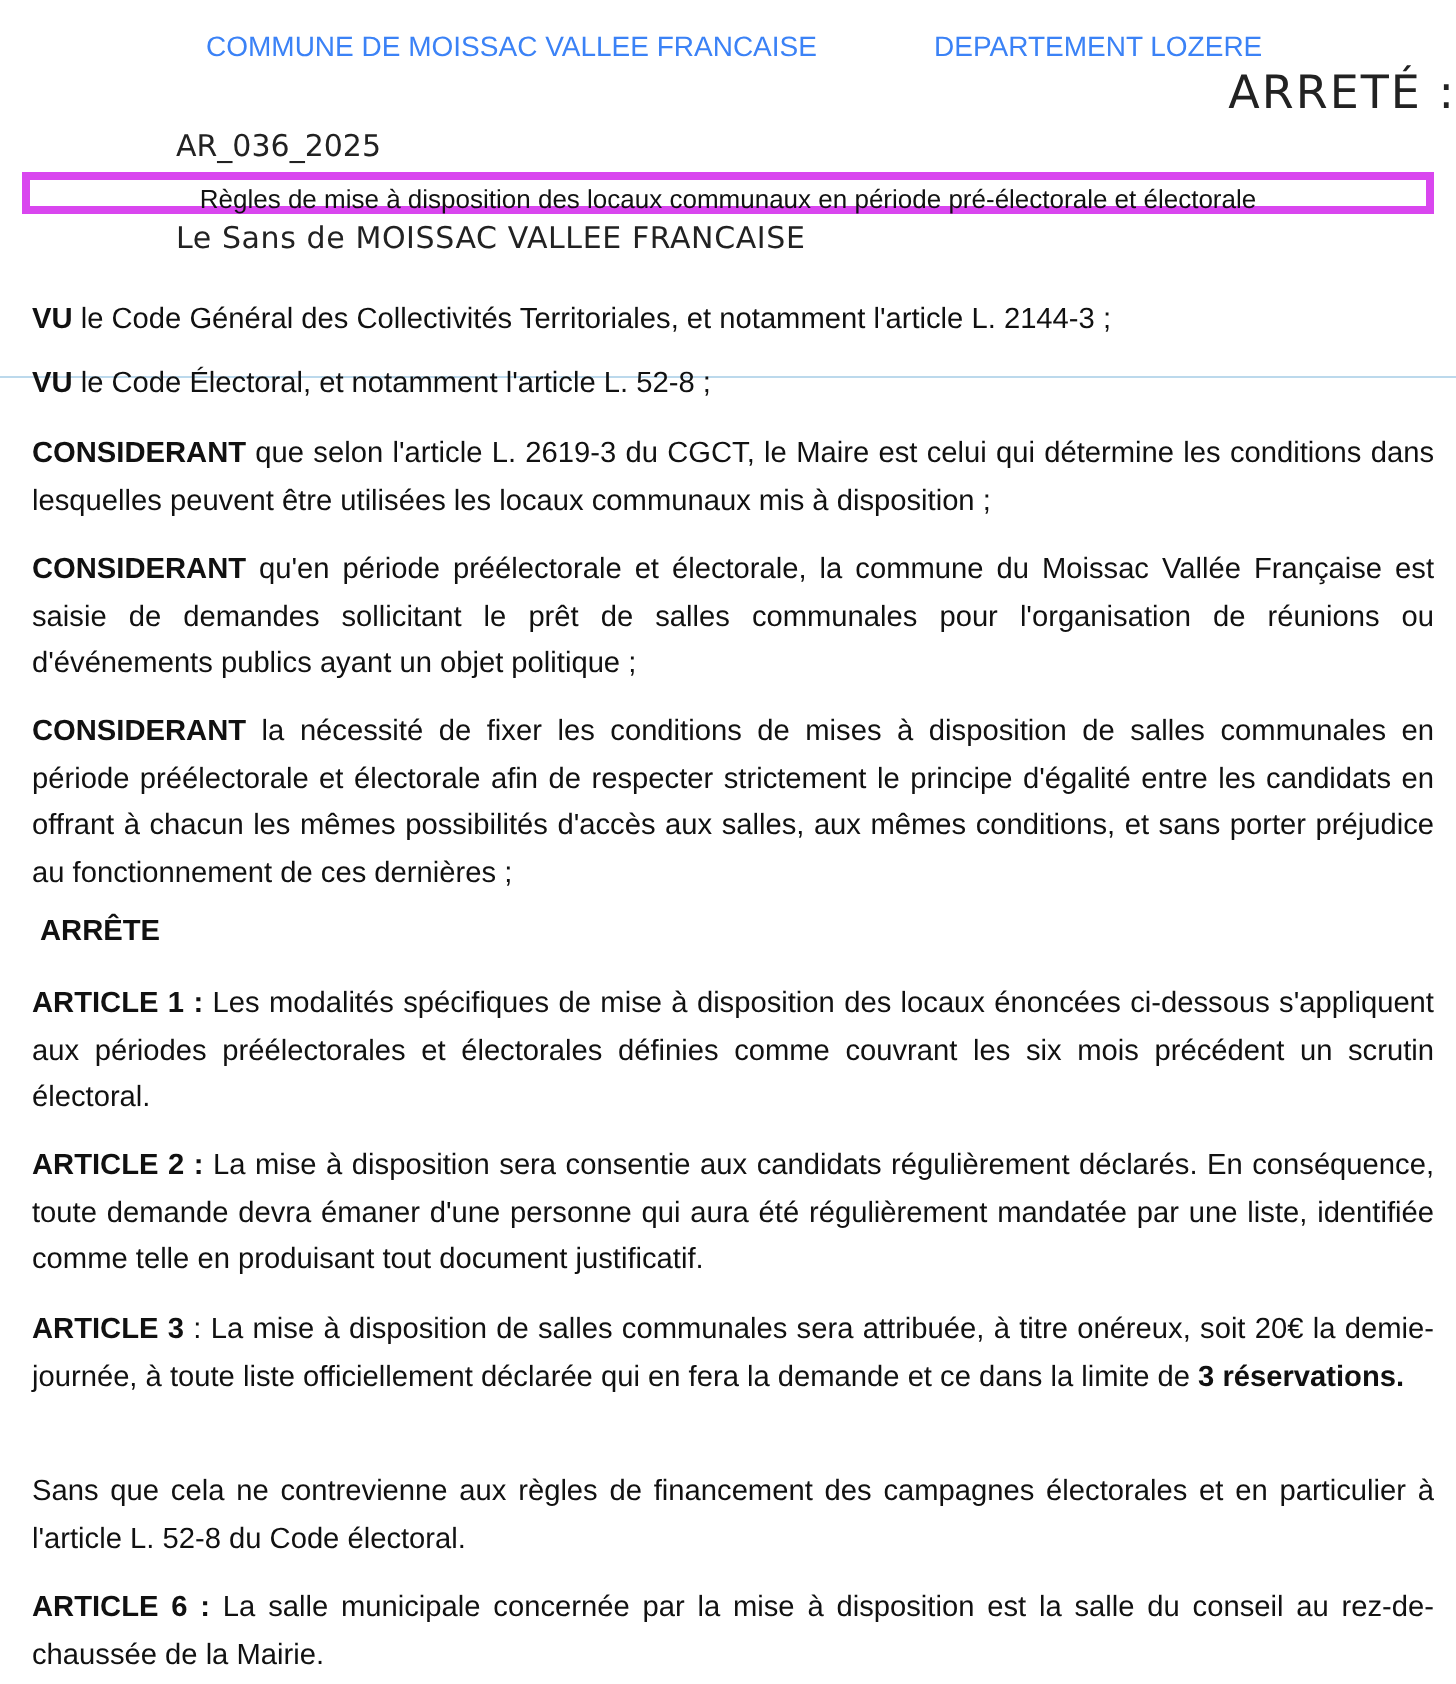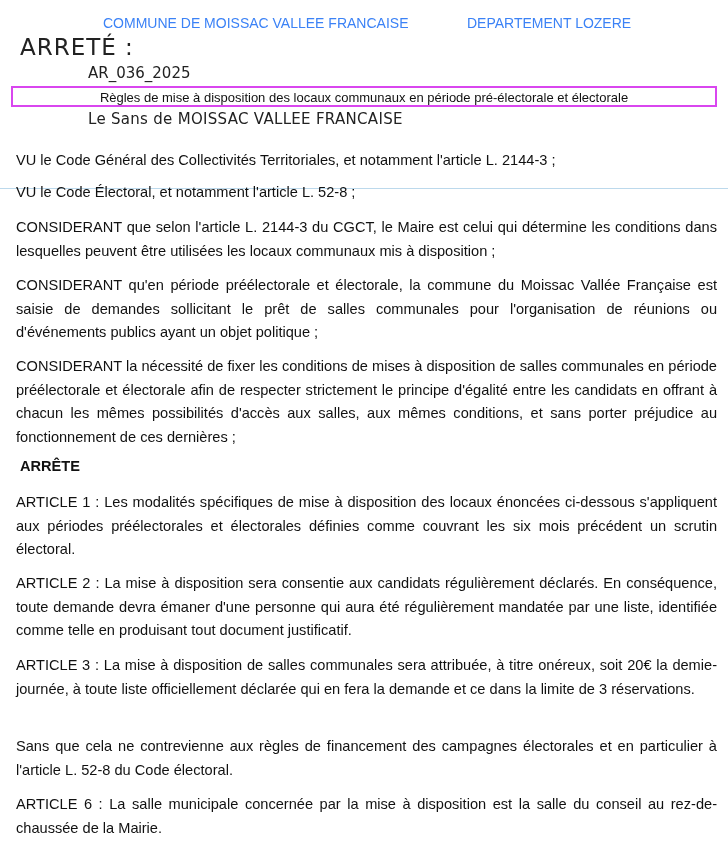--- a/index.html
+++ b/index.html
@@ -1,42 +1,42 @@
 <!DOCTYPE html>
 <html><head>
 <meta charset="utf-8">
 <style>
   html, body { margin: 0; padding: 0; background: #ffffff; }
   body { width: 728px; height: 842px; position: relative; overflow: hidden; color: #111; }
   .hdr { position: absolute; font-family: "Liberation Sans", sans-serif; font-size: 14px; color: #3b82f6; top: 15px; }
-  .title { position: absolute; top: 34px; left: 0; width: 728px; text-align: left; font-family: "DejaVu Sans", sans-serif; font-size: 23px; color: #222; letter-spacing: 1px; padding-left: 20px; box-sizing: border-box;}
+  .title { position: absolute; top: 34px; left: 0; width: 728px; text-align: right; font-family: "DejaVu Sans", sans-serif; font-size: 23px; color: #222; letter-spacing: 1px; padding-left: 20px; box-sizing: border-box;}
   .ref { position: absolute; top: 64px; left: 88px; font-family: "DejaVu Sans", sans-serif; font-size: 15px; color: #222; }
-  .box { position: absolute; top: 86px; left: 11px; width: 706px; height: 21px; border: 2px solid #d946ef; box-sizing: border-box; text-align: center; font-family: "Liberation Sans", sans-serif; font-size: 13px; line-height: 19px; color: #111; }
+  .box { position: absolute; top: 86px; left: 11px; width: 706px; height: 21px; border: 4px solid #d946ef; box-sizing: border-box; text-align: center; font-family: "Liberation Sans", sans-serif; font-size: 13px; line-height: 19px; color: #111; }
   .maire { position: absolute; top: 110px; left: 88px; font-family: "DejaVu Sans", sans-serif; font-size: 15px; color: #222; letter-spacing: 0.3px; }
   .rule { position: absolute; top: 188px; left: 0; width: 728px; height: 1px; background: #bcd9ec; }
   .para { position: absolute; left: 16px; width: 701px; font-family: "Liberation Sans", sans-serif; font-size: 14.6px; line-height: 23.5px; color: #111; text-align: justify; margin: 0; }
-  .para b { font-weight: normal; }
+  .para b { font-weight: bold; }
   .arrete { position: absolute; left: 20px; font-family: "Liberation Sans", sans-serif; font-size: 14.6px; font-weight: bold; color: #111; text-align: right; }
 </style>
 </head>
 <body>
 
 <div class="hdr" style="left:103px">COMMUNE DE MOISSAC VALLEE FRANCAISE</div>
 <div class="hdr" style="left:467px">DEPARTEMENT LOZERE</div>
 <div class="title">ARRETÉ :</div>
 <div class="ref">AR_036_2025</div>
 <div class="box"><span>Règles de mise à disposition des locaux communaux en période pré-électorale et électorale</span></div>
 <div class="maire">Le Sans de MOISSAC VALLEE FRANCAISE</div>
 
 <div class="rule"></div>
 
 <p class="para" style="top:149px"><b>VU</b><span> le Code Général des Collectivités Territoriales, et notamment l'article L. 2144-3 ;</span></p>
 <p class="para" style="top:181px"><b>VU</b><span> le Code Électoral, et notamment l'article L. 52-8 ;</span></p>
 
-<p class="para" style="top:216px"><b>CONSIDERANT</b><span> que selon l'article L. 2144-3 du CGCT, le Maire est celui qui détermine les conditions dans lesquelles peuvent être utilisées les locaux communaux mis à disposition ;</span></p>
+<p class="para" style="top:216px"><b>CONSIDERANT</b><span> que selon l'article L. 2619-3 du CGCT, le Maire est celui qui détermine les conditions dans lesquelles peuvent être utilisées les locaux communaux mis à disposition ;</span></p>
 <p class="para" style="top:274px"><b>CONSIDERANT</b><span> qu'en période préélectorale et électorale, la commune du Moissac Vallée Française est saisie de demandes sollicitant le prêt de salles communales pour l'organisation de réunions ou d'événements publics ayant un objet politique ;</span></p>
 <p class="para" style="top:355px"><b>CONSIDERANT</b><span> la nécessité de fixer les conditions de mises à disposition de salles communales en période préélectorale et électorale afin de respecter strictement le principe d'égalité entre les candidats en offrant à chacun les mêmes possibilités d'accès aux salles, aux mêmes conditions, et sans porter préjudice au fonctionnement de ces dernières ;</span></p>
 
 <div class="arrete" style="top:458px">ARRÊTE</div>
 
 <p class="para" style="top:491px"><b>ARTICLE 1 :</b><span> Les modalités spécifiques de mise à disposition des locaux énoncées ci-dessous s'appliquent aux périodes préélectorales et électorales définies comme couvrant les six mois précédent un scrutin électoral.</span></p>
 <p class="para" style="top:572px"><b>ARTICLE 2 :</b><span> La mise à disposition sera consentie aux candidats régulièrement déclarés. En conséquence, toute demande devra émaner d'une personne qui aura été régulièrement mandatée par une liste, identifiée comme telle en produisant tout document justificatif.</span></p>
 <p class="para" style="top:654px"><b>ARTICLE 3</b><span> : La mise à disposition de salles communales sera attribuée, à titre onéreux, soit 20€ la demie-journée, à toute liste officiellement déclarée qui en fera la demande et ce dans la limite de </span><b>3 réservations.</b></p>
 <p class="para" style="top:735px"><span>Sans que cela ne contrevienne aux règles de financement des campagnes électorales et en particulier à l'article L. 52-8 du Code électoral.</span></p>
 <p class="para" style="top:793px"><b>ARTICLE 6 :</b><span> La salle municipale concernée par la mise à disposition est la salle du conseil au rez-de-chaussée de la Mairie.</span></p>

